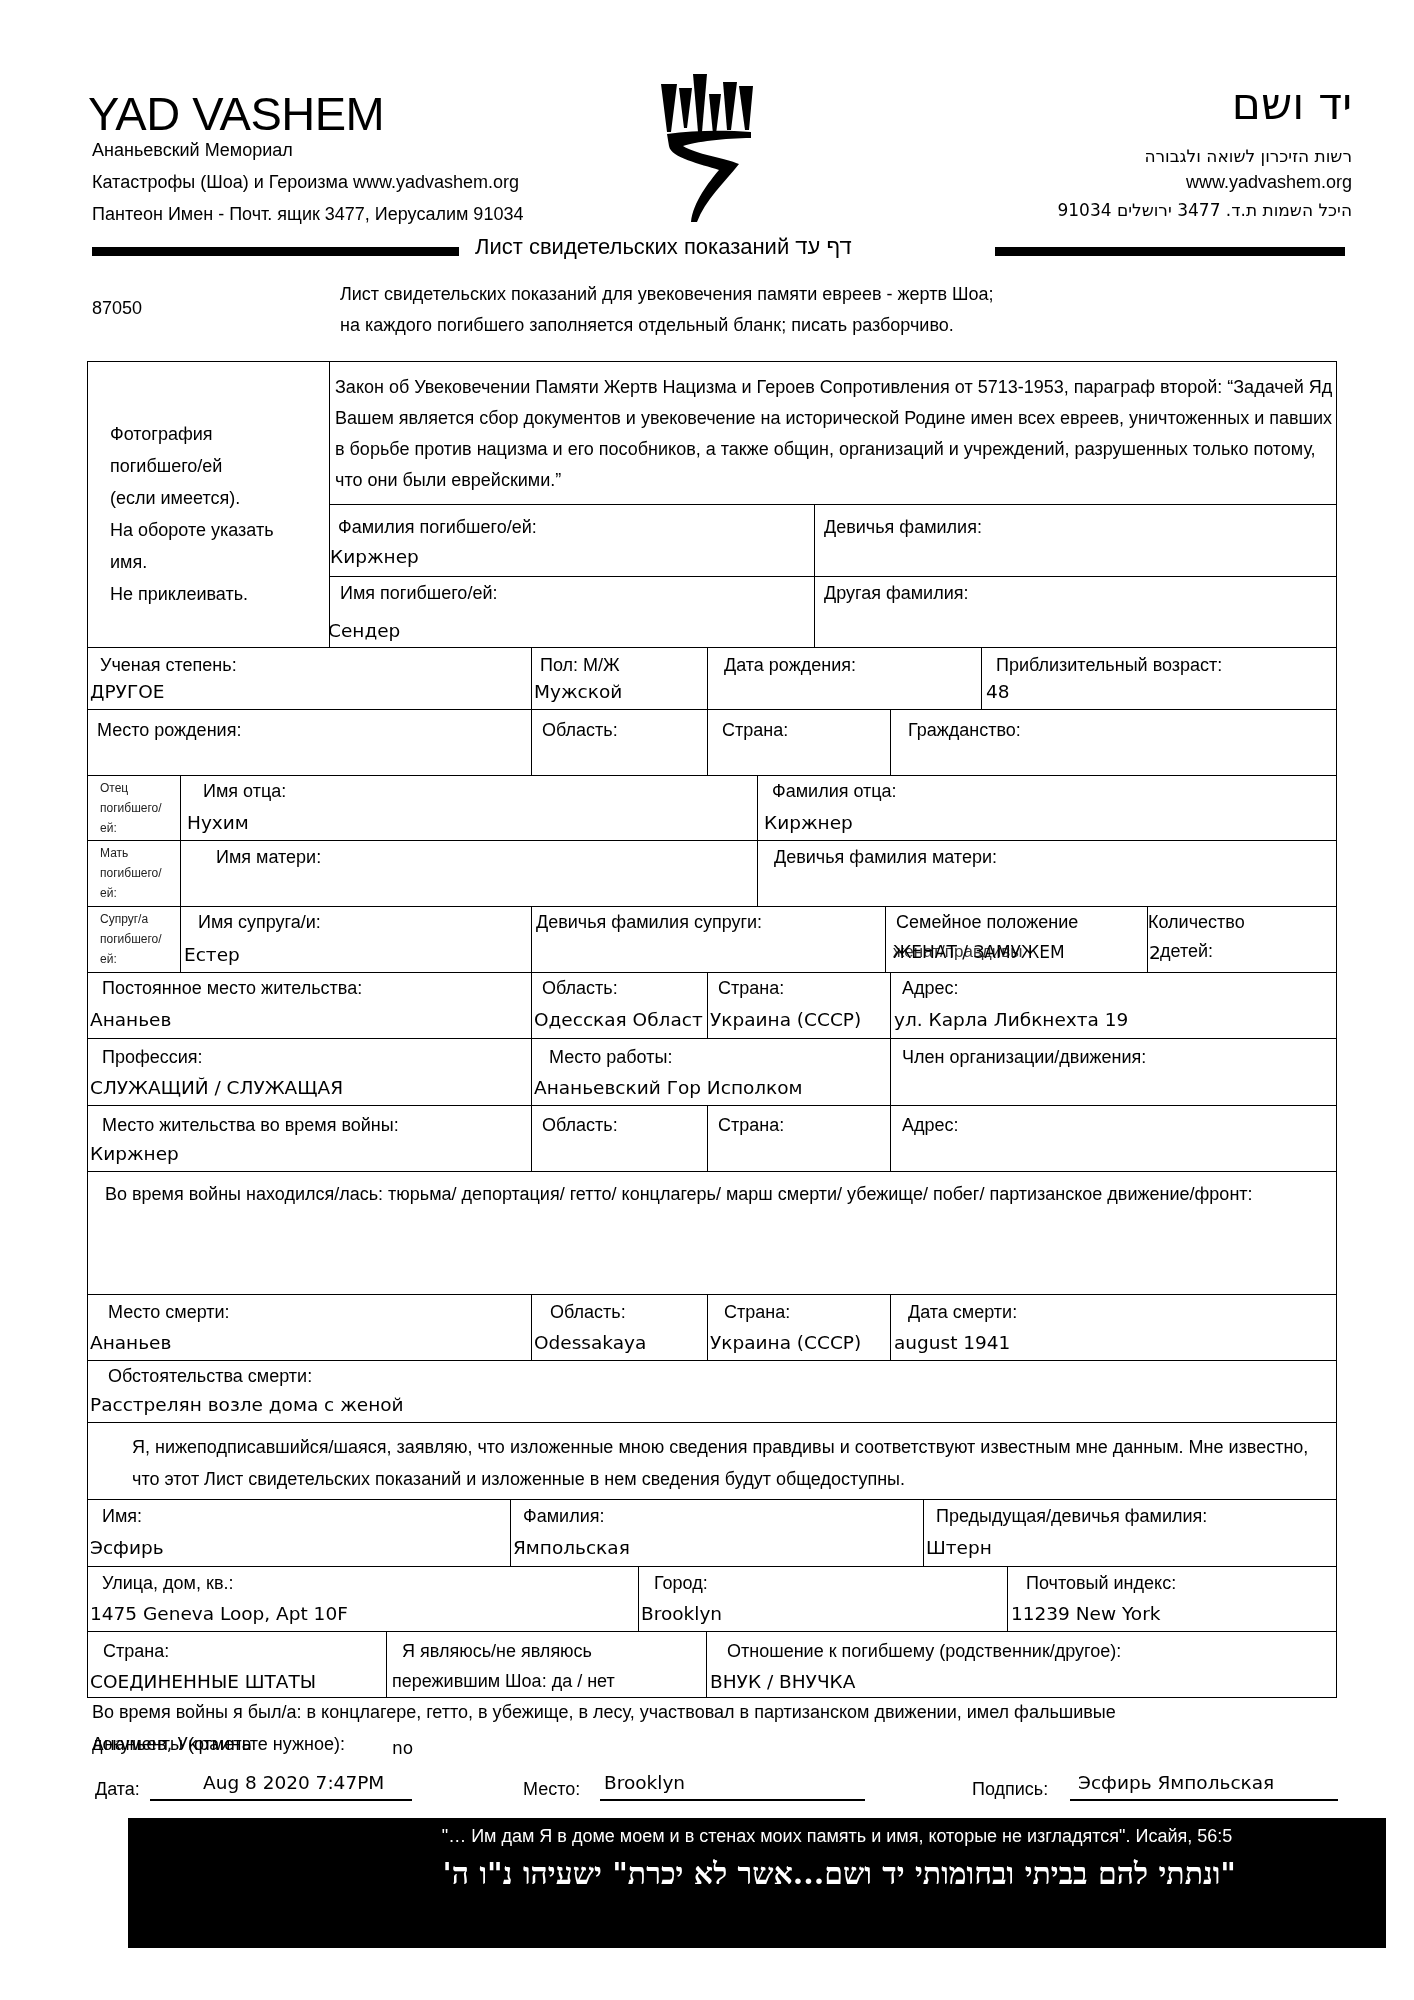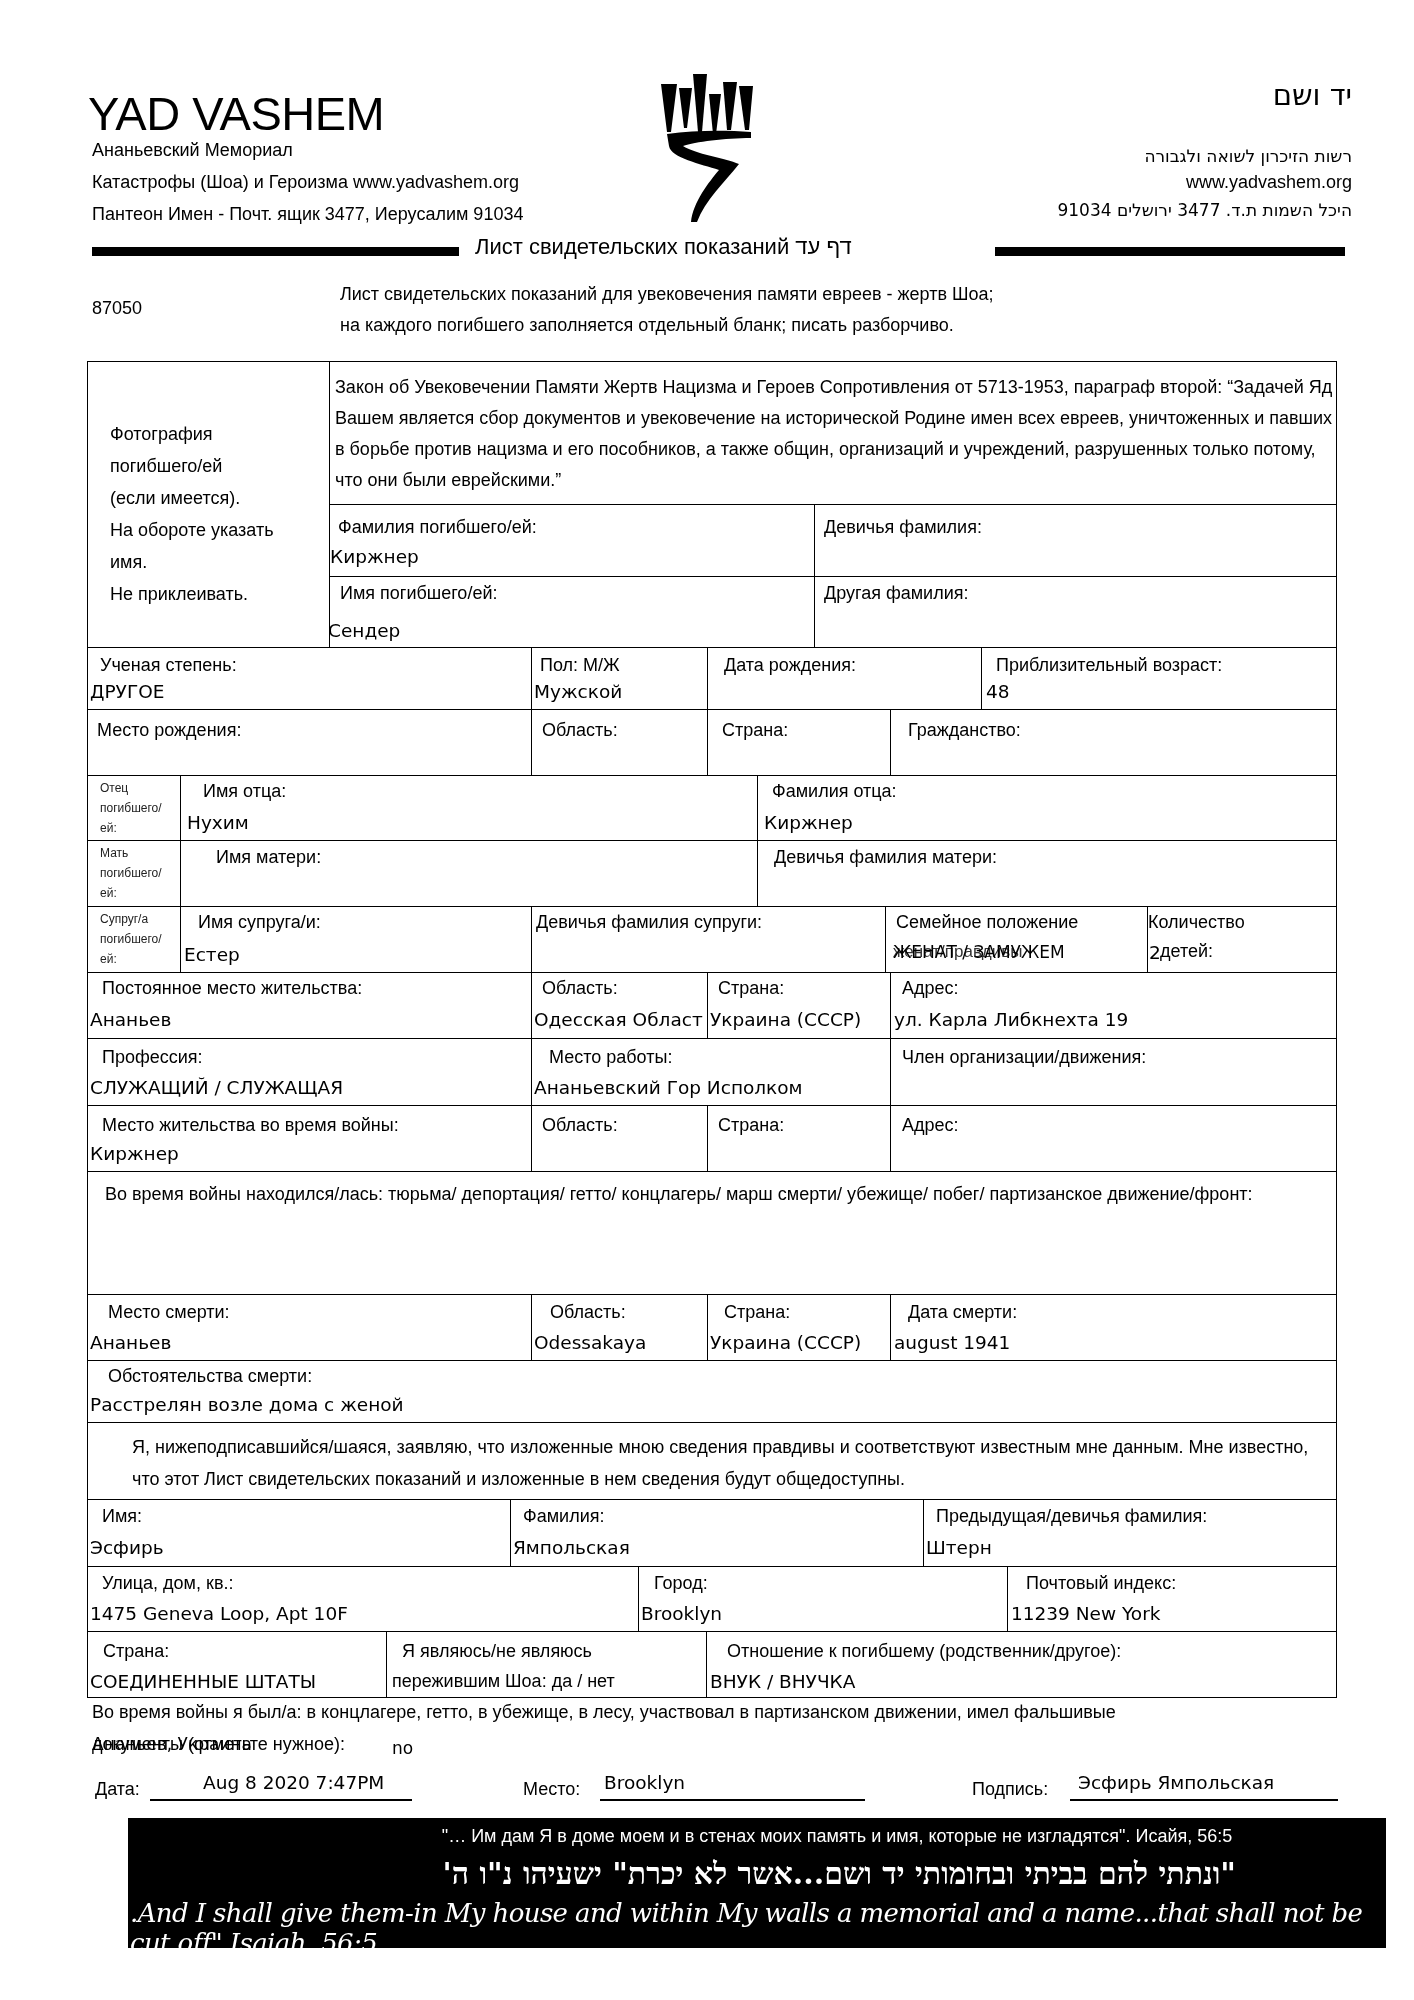--- a/index.html
+++ b/index.html
@@ -1,21 +1,21 @@
 <!DOCTYPE html>
 <html><head>
 <meta charset="utf-8">
 <style>
   html, body { margin:0; padding:0; background:#fff; }
   body { width:1414px; height:2000px; position:relative; overflow:hidden; color:#000;
          font-family:"Liberation Sans", sans-serif; }
   .abs { position:absolute; }
   .hdr-title { left:88px; top:86px; font-size:47px; letter-spacing:-0.5px; }
   .hdr-line { left:92px; font-size:18px; }
-  .heb-title { right:62px; top:78px; font-size:29px; direction:rtl; font-family:"DejaVu Sans", sans-serif; }
+  .heb-title { right:62px; top:78px; font-size:44px; direction:rtl; font-family:"DejaVu Sans", sans-serif; }
   .heb-line { right:62px; font-size:18px; text-align:center; }
   .bar { background:#000; height:9px; }
   .sheet-title { left:475px; top:234px; font-size:22px; }
   .form-id { left:92px; top:298px; font-size:18px; }
   .intro { left:340px; font-size:18px; }
   
   .cell { position:absolute; border:1.5px solid #000; box-sizing:border-box; }
   .lbl { position:absolute; font-size:18px; white-space:nowrap; }
   .val { position:absolute; font-size:20px; white-space:nowrap; font-family:"DejaVu Sans", sans-serif; font-size:18.5px; }
   .tiny { position:absolute; font-size:12px; line-height:20px; color:#222; }
@@ -240,14 +240,13 @@
 <div class="sig-line" style="left:600px;top:1775px;width:265px"></div>
 <div class="sig-val" style="left:604px;top:1772px">Brooklyn</div>
 
 <div class="lbl" style="left:972px;top:1779px">Подпись:</div>
 <div class="sig-line" style="left:1070px;top:1775px;width:268px"></div>
 <div class="sig-val" style="left:1078px;top:1772px">Эсфирь Ямпольская</div>
 
 <div class="banner">
   <div class="ru">"… Им дам Я в доме моем и в стенах моих память и имя, которые не изгладятся". Исайя, 56:5</div>
   <div class="he">"ונתתי להם בביתי ובחומותי יד ושם...אשר לא יכרת" ישעיהו נ"ו ה'</div>
-  <div class="en">.And I shall give them-in My house and within My walls a memorial and a name...that shall not be cut off" Isaiah, 56:5</div>
 </div>
 
 </body></html>

